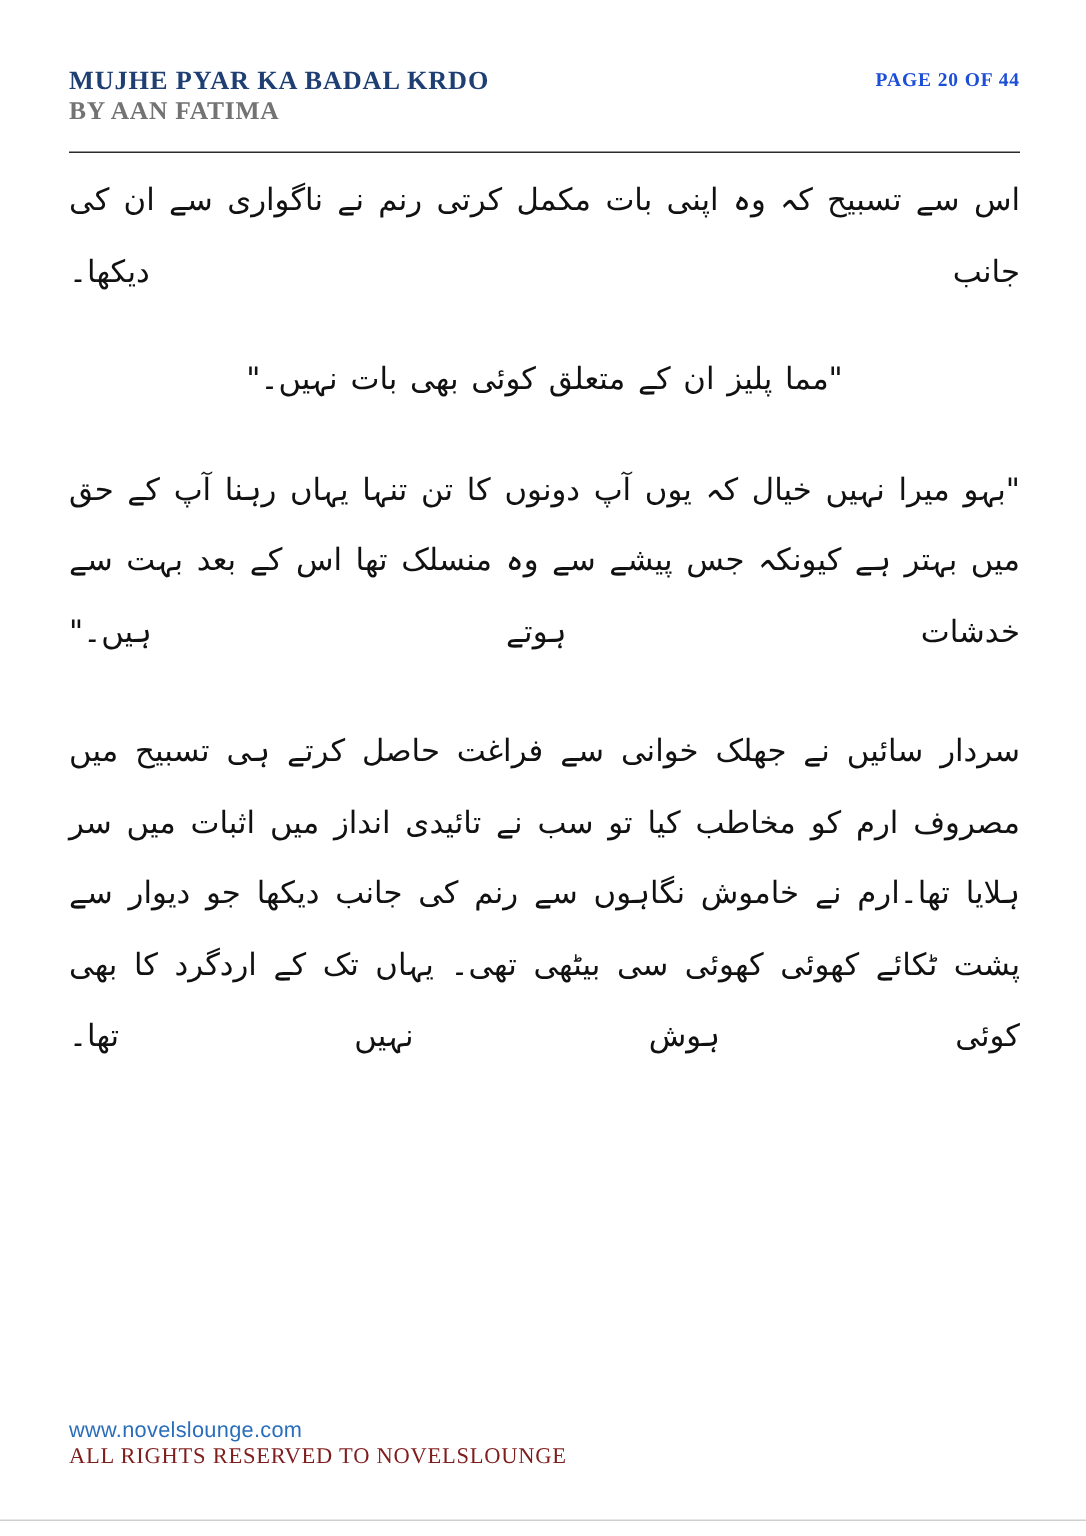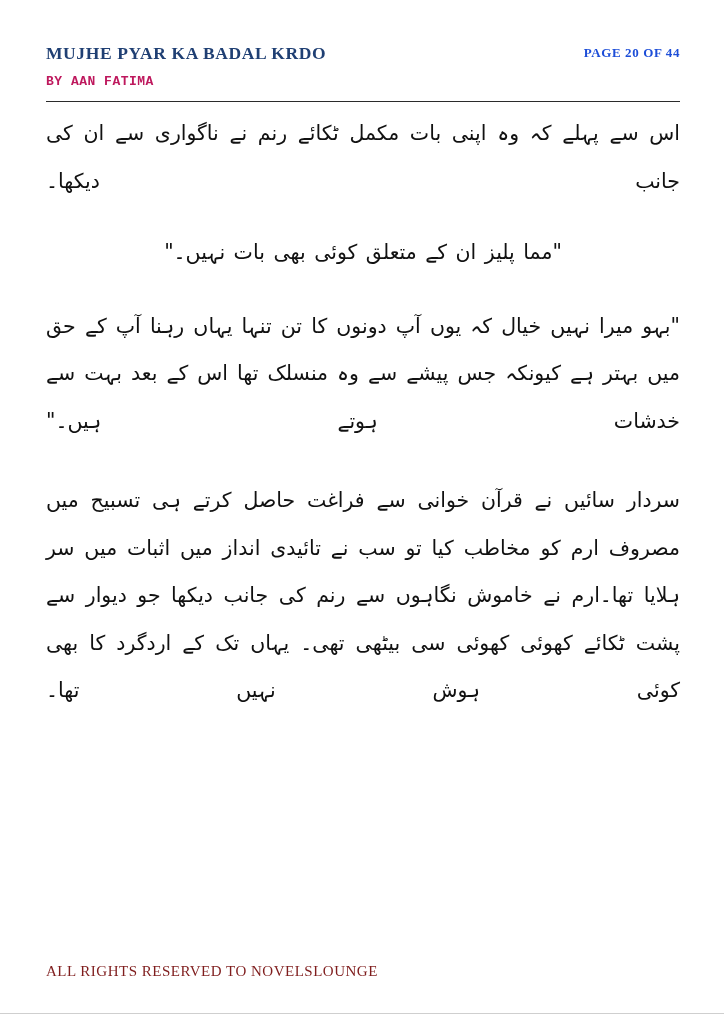--- a/index.html
+++ b/index.html
@@ -32,40 +32,40 @@
     left: 46px;
     right: 44px;
     height: 46px;
     display: flex;
     align-items: flex-start;
     justify-content: space-between;
   }
   .header-left {
     display: flex;
     flex-direction: column;
-    gap: 12px;
+    gap: 2px;
   }
   .book-title {
     font-family: "Liberation Serif", serif;
     font-variant: small-caps;
     text-transform: uppercase;
     letter-spacing: 0.6px;
     font-size: 17.5px;
     font-weight: bold;
     color: #1f3f73;
     line-height: 1.1;
   }
   .book-author {
-    font-family: Liberation Mono, monospace;
+    font-family: Liberation Serif, serif;
     font-variant: small-caps;
     text-transform: uppercase;
     letter-spacing: 0.5px;
-    font-size: 13px;
+    font-size: 17px;
     font-weight: bold;
-    color: #be185d;
+    color: #737373;
     line-height: 1.1;
   }
   .page-number {
     font-family: "Liberation Serif", serif;
     font-variant: small-caps;
     text-transform: uppercase;
     letter-spacing: 0.6px;
     font-size: 13px;
     font-weight: bold;
     color: #1d4ed8;
@@ -152,25 +152,26 @@
     <div class="header-left">
       <div class="book-title">Mujhe Pyar Ka Badal Krdo</div>
       <div class="book-author">By Aan Fatima</div>
     </div>
     <div class="page-number">Page 20 of 44</div>
   </div>
 
   <div class="rule"></div>
 
   <div class="content">
-    <p class="para p1">اس سے پہلے کہ وہ اپنی بات مکمل ٹکائے رنم نے ناگواری سے ان کی جانب دیکھا۔</p>
+    <p class="para p1">اس سے تسبیح کہ وہ اپنی بات مکمل کرتی رنم نے ناگواری سے ان کی جانب دیکھا۔</p>
     <p class="para p2">"مما پلیز ان کے متعلق کوئی بھی بات نہیں۔"</p>
     <p class="para p4">"بہو میرا نہیں خیال کہ یوں آپ دونوں کا تن تنہا یہاں رہنا آپ کے حق میں بہتر ہے کیونکہ جس پیشے سے وہ منسلک تھا اس کے بعد بہت سے خدشات ہوتے ہیں۔"</p>
-    <p class="para p5">سردار سائیں نے قرآن خوانی سے فراغت حاصل کرتے ہی تسبیح میں مصروف ارم کو مخاطب کیا تو سب نے تائیدی انداز میں اثبات میں سر ہلایا تھا۔ارم نے خاموش نگاہوں سے رنم کی جانب دیکھا جو دیوار سے پشت ٹکائے کھوئی کھوئی سی بیٹھی تھی۔ یہاں تک کے اردگرد کا بھی کوئی ہوش نہیں تھا۔</p>
+    <p class="para p5">سردار سائیں نے جھلک خوانی سے فراغت حاصل کرتے ہی تسبیح میں مصروف ارم کو مخاطب کیا تو سب نے تائیدی انداز میں اثبات میں سر ہلایا تھا۔ارم نے خاموش نگاہوں سے رنم کی جانب دیکھا جو دیوار سے پشت ٹکائے کھوئی کھوئی سی بیٹھی تھی۔ یہاں تک کے اردگرد کا بھی کوئی ہوش نہیں تھا۔</p>
   </div>
 
   <div class="footer">
+    <a class="site-link" href="#">www.novelslounge.com</a>
     <div class="rights">All rights reserved to NovelsLounge</div>
   </div>
 
   <div class="footer-rule"></div>
 
 </div>
 
 </body></html>

